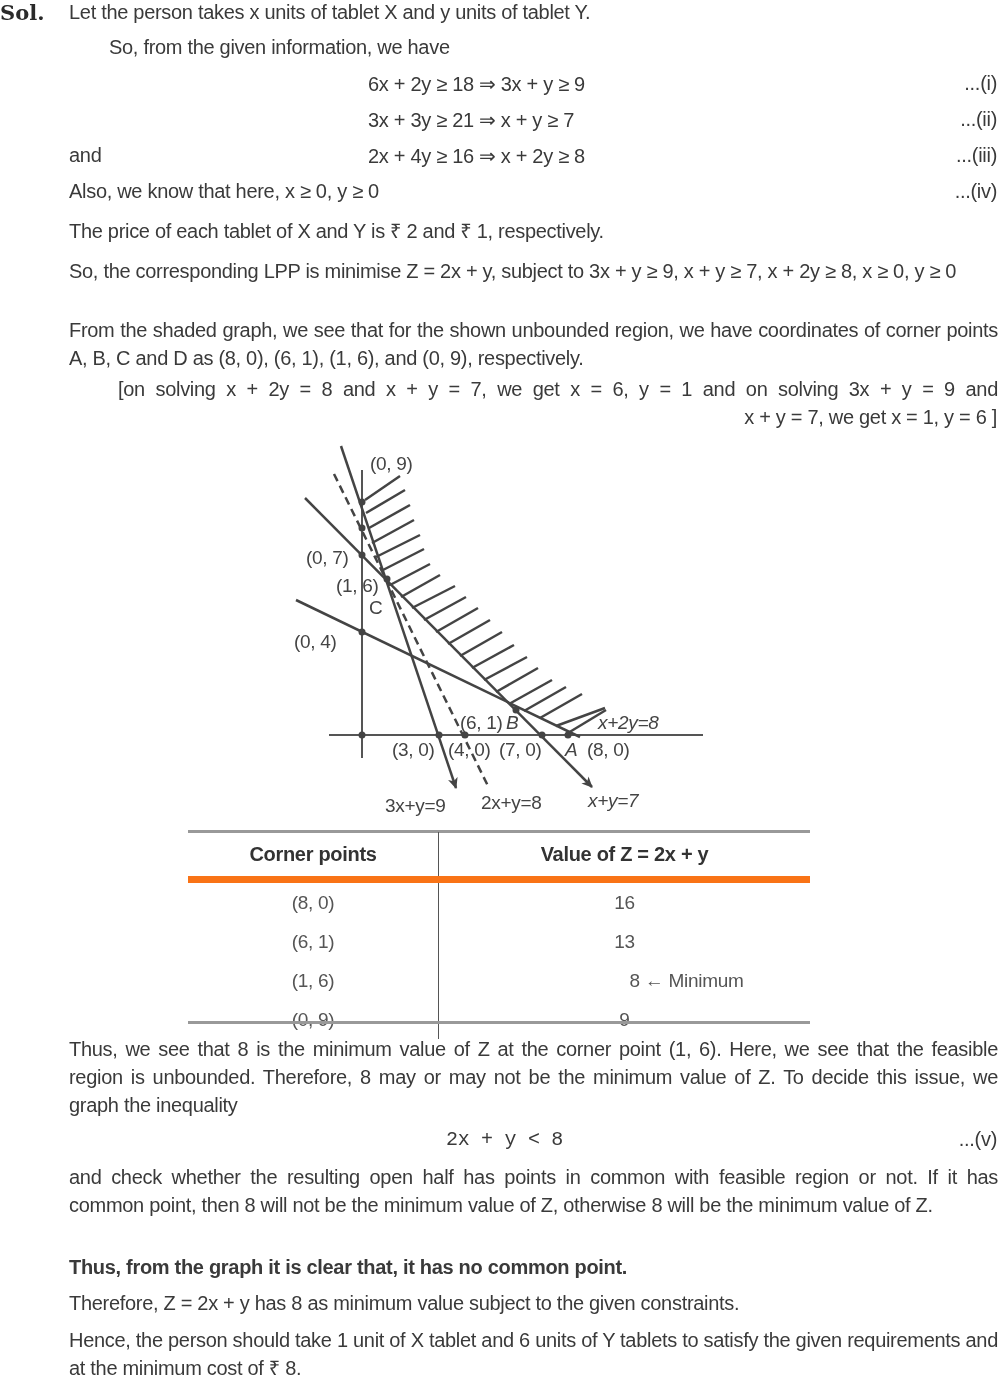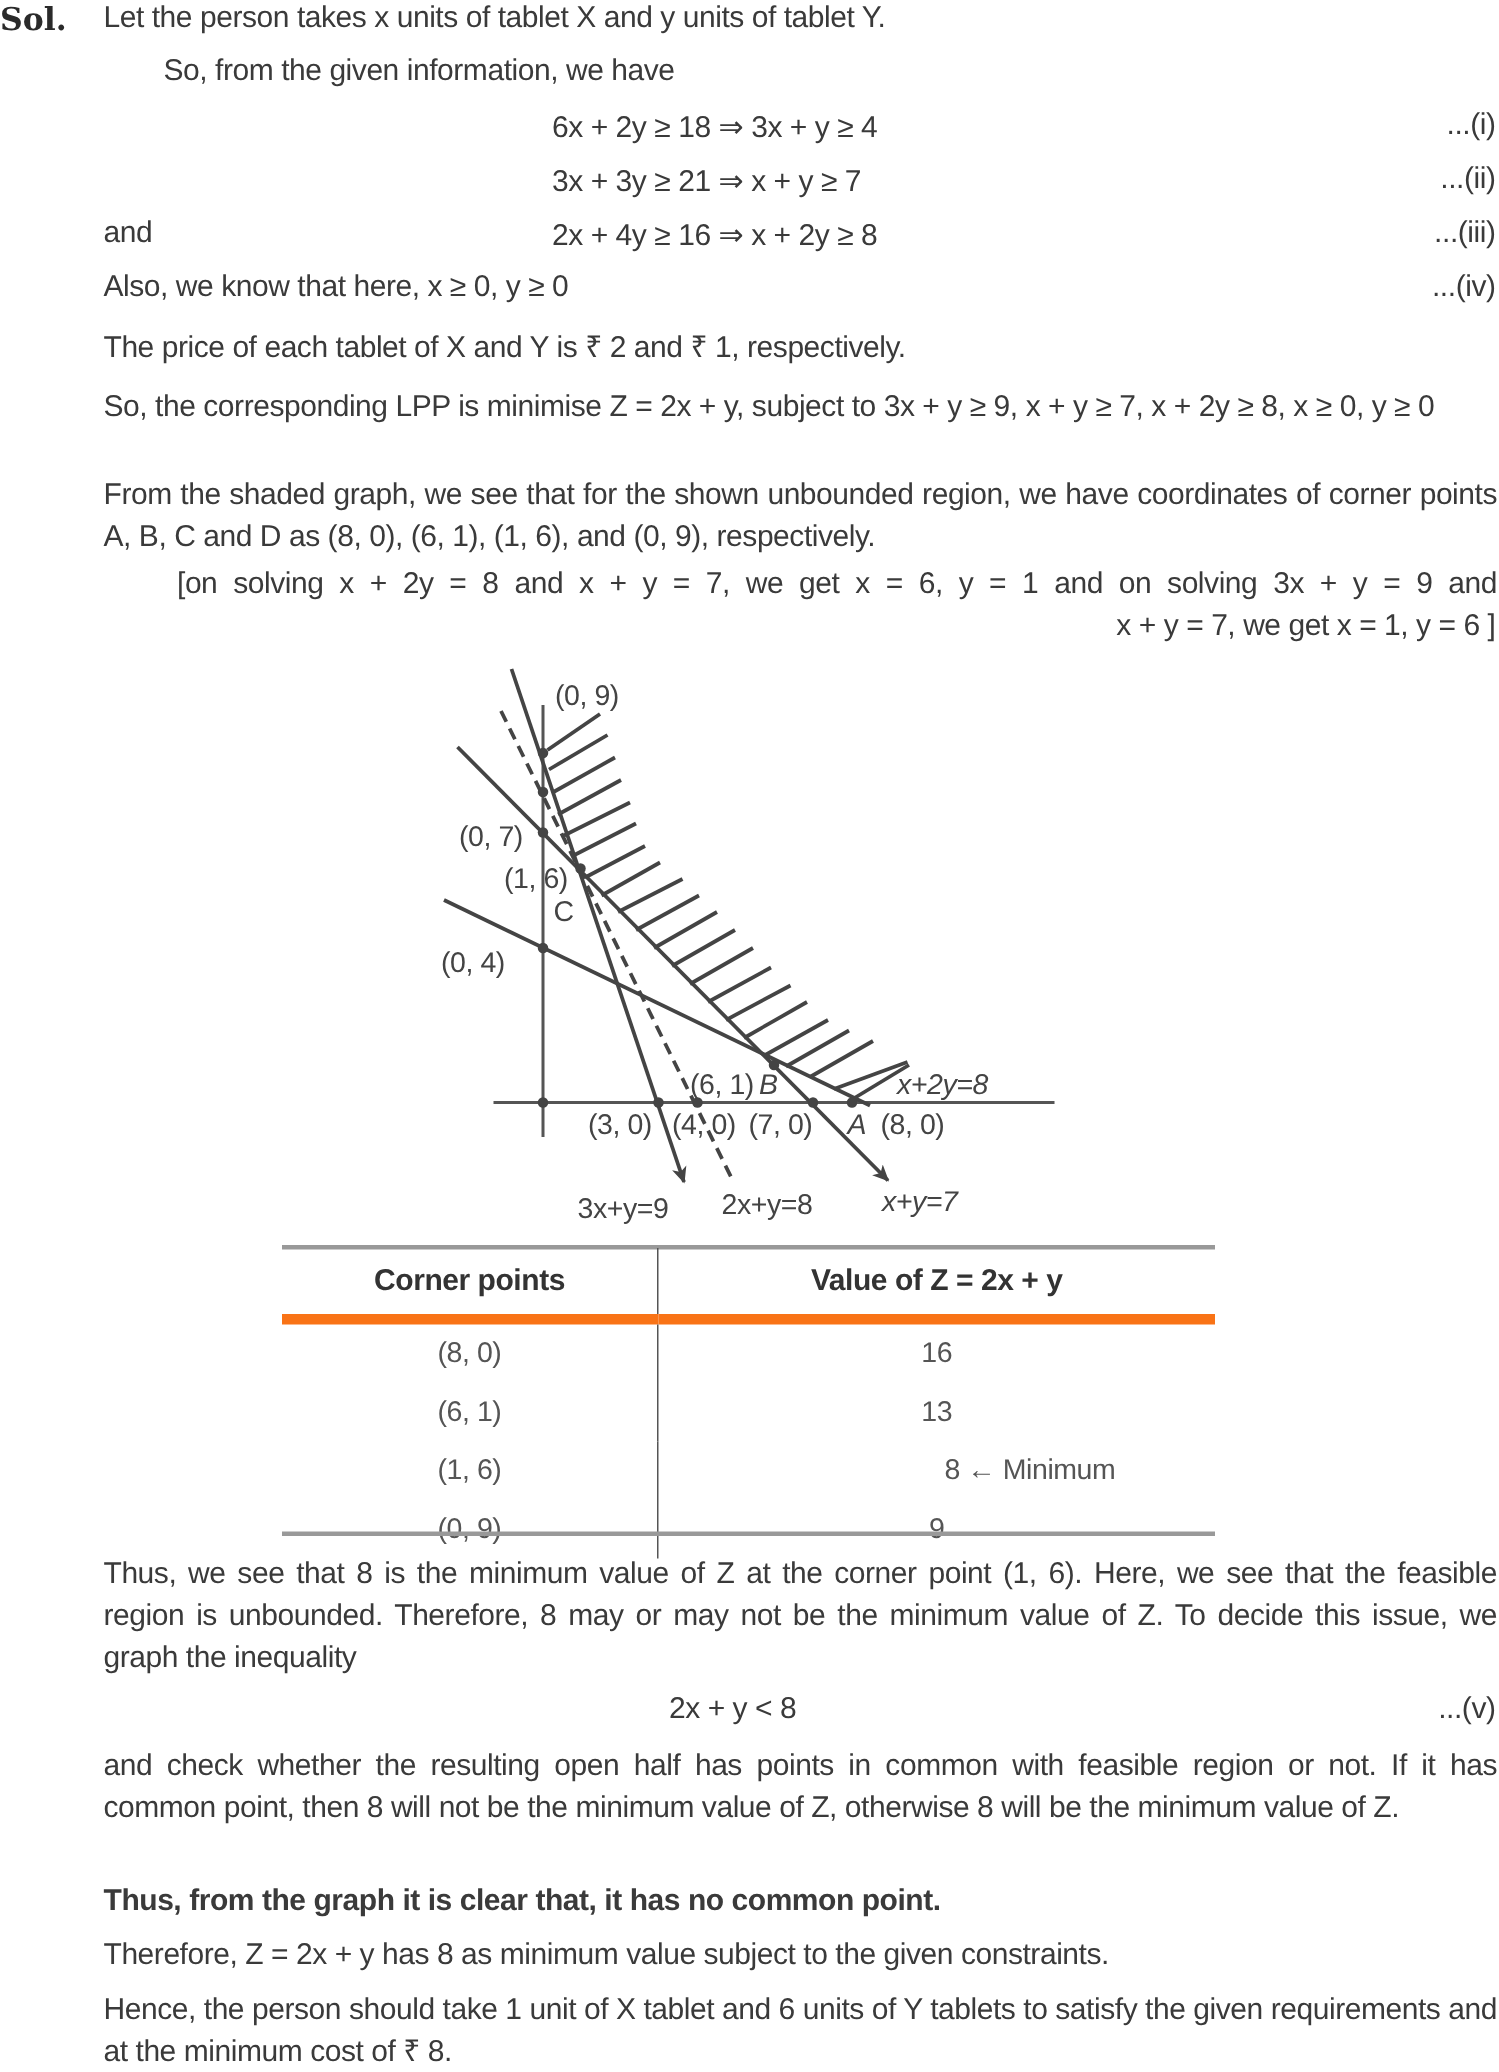--- a/index.html
+++ b/index.html
@@ -24,21 +24,21 @@
 </style>
 </head>
 <body>
 
 <div class="abs sol" style="left:0; top:0;">Sol.</div>
 <div class="abs" style="left:69px; top:1px;">Let the person takes x units of tablet X and y units of tablet Y.</div>
 <div class="abs" style="left:69px; top:36px;margin-left:40px;">So, from the given information, we have</div>
 
 <div>
   <div class="abs" style="left:368px; top:72px;">
-    <span>6x + 2y ≥ 18</span> ⇒ <span>3x + y ≥ 4</span>
+    <span>6x + 2y ≥ 18</span> ⇒ <span>3x + y ≥ 9</span>
   </div>
   <div class="tag" style="top:72px;">...(i)</div>
 
   <div class="abs" style="left:368px; top:108px;">
     <span>3x + 3y ≥ 21</span> ⇒ <span>x + y ≥ 7</span>
   </div>
   <div class="tag" style="top:108px;">...(ii)</div>
 
   <div class="abs" style="left:69px; top:144px;">and</div>
   <div class="abs" style="left:368px; top:144px;">
@@ -157,18 +157,18 @@
     </tr>
     <tr>
       <td>(0, 9)</td>
       <td>9</td>
     </tr>
   </tbody>
 </table>
 <div class="botbar"></div>
 
 <div class="justify" style="top:1035px;">Thus, we see that 8 is the minimum value of Z at the corner point (1, 6). Here, we see that the feasible region is unbounded. Therefore, 8 may or may not be the minimum value of Z. To decide this issue, we graph the inequality</div>
-<div class="abs" style="left:446px; top:1128px;">2x + y &lt; 8</div>
+<div class="abs" style="left:446px; top:1128px;font-family:Liberation Mono, monospace;">2x + y &lt; 8</div>
 <div class="tag" style="top:1128px;">...(v)</div>
 <div class="justify" style="top:1163px;">and check whether the resulting open half has points in common with feasible region or not. If it has common point, then 8 will not be the minimum value of Z, otherwise 8 will be the minimum value of Z.</div>
 <div class="abs" style="left:69px; top:1256px;font-weight:bold;">Thus, from the graph it is clear that, it has no common point.</div>
 <div class="abs" style="left:69px; top:1292px;">Therefore, Z = 2x + y has 8 as minimum value subject to the given constraints.</div>
 <div class="justify" style="top:1326px;">Hence, the person should take 1 unit of X tablet and 6 units of Y tablets to satisfy the given requirements and at the minimum cost of ₹ 8.</div>
 
 </body></html>

